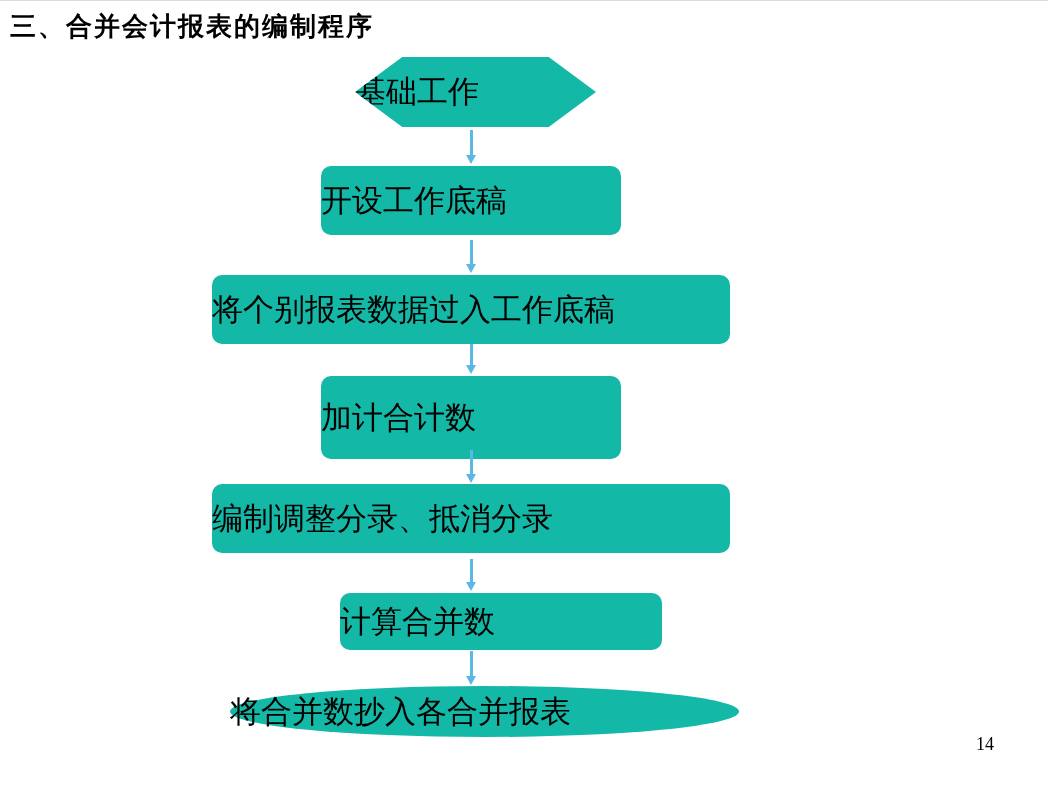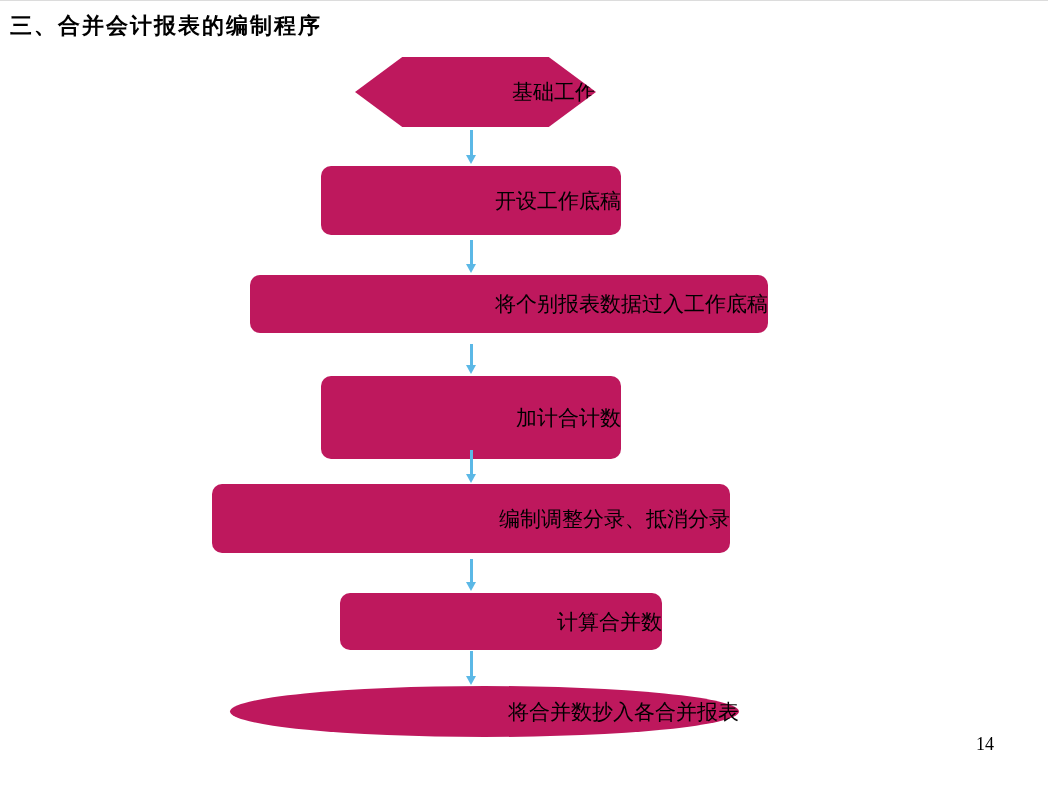--- a/index.html
+++ b/index.html
@@ -3,25 +3,25 @@
 <meta charset="utf-8">
 <style>
   html, body { margin: 0; padding: 0; }
   body {
     width: 1048px; height: 797px; background: #ffffff; position: relative; overflow: hidden;
     font-family: "DejaVu Serif", "Liberation Serif", serif;
   }
   .topline { position: absolute; left: 0; top: 0; width: 1048px; height: 1px; background: #dcdcdc; }
   .title {
     position: absolute; left: 10px; top: 6px; font-family: "DejaVu Sans", "Liberation Sans", sans-serif;
-    font-weight: bold; font-size: 22px; color: #000; letter-spacing: 2px; line-height: 40px; white-space: nowrap;
+    font-weight: bold; font-size: 26px; color: #000; letter-spacing: 2px; line-height: 40px; white-space: nowrap;
   }
   .node {
-    position: absolute; background: #be185d; color: #000; display: flex; align-items: center; justify-content: flex-end;
-    font-size: 21px; white-space: nowrap; box-sizing: border-box;
+    position: absolute; background: #14b8a6; color: #000; display: flex; align-items: center; justify-content: flex-start;
+    font-size: 31px; white-space: nowrap; box-sizing: border-box;
   }
   .rect { border-radius: 10px; }
   .hex { clip-path: polygon(19.6% 0, 80.4% 0, 100% 50%, 80.4% 100%, 19.6% 100%, 0 50%); }
   .ellipse { border-radius: 50%; }
   .arrow { position: absolute; width: 14px; }
   .arrow .shaft { position: absolute; left: 5px; top: 0; width: 3px; background: #5bb8e6; }
   .arrow .head {
     position: absolute; left: 1px; width: 0; height: 0;
     border-left: 5.5px solid transparent; border-right: 5.5px solid transparent; border-top: 9px solid #5bb8e6;
   }
@@ -47,21 +47,21 @@
 
 <div class="node rect" style="left:321px; top:166px; width:300px; height:69px;">
   <span>开设工作底稿</span>
 </div>
 
 <div class="arrow" style="left:465px; top:240px; height:33px;">
   <div class="shaft" style="height:25px;"></div>
     <div class="head" style="top:24px;"></div>
 </div>
 
-<div class="node rect" style="left:212px; top:275px; width:518px; height:58px;margin-left:38px;">
+<div class="node rect" style="left:212px; top:275px; width:518px; height:69px;">
   <span>将个别报表数据过入工作底稿</span>
 </div>
 
 <div class="arrow" style="left:465px; top:344px; height:30px;">
   <div class="shaft" style="height:22px;"></div>
     <div class="head" style="top:21px;"></div>
 </div>
 
 <div class="node rect" style="left:321px; top:376px; width:300px; height:83px;">
   <span>加计合计数</span>

